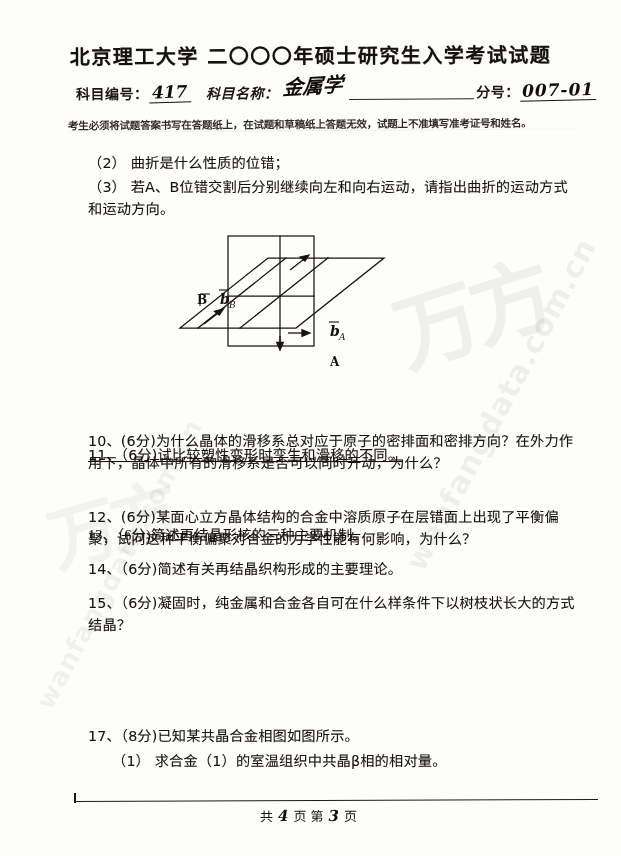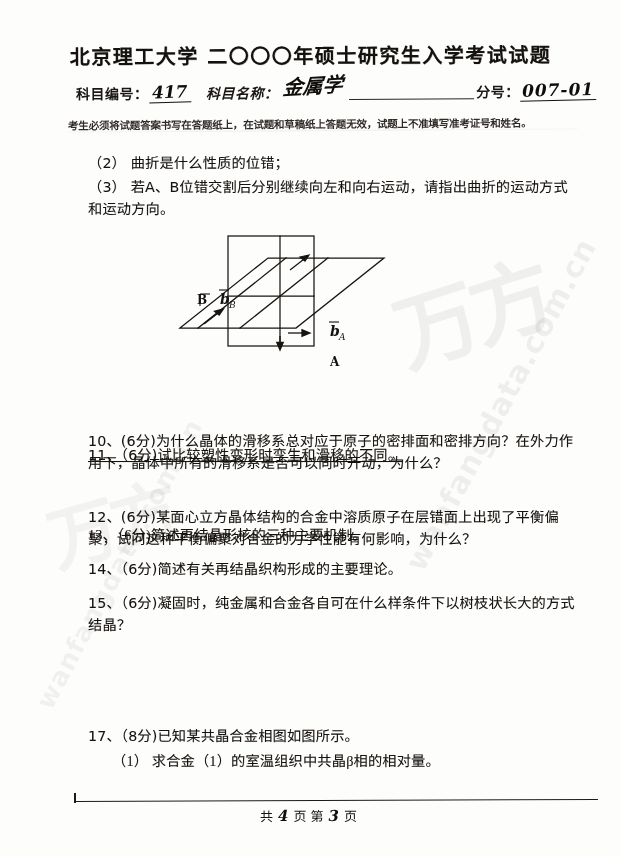--- a/index.html
+++ b/index.html
@@ -290,20 +290,20 @@
     </svg>
   </div>
 
   <div class="para" style="top:398px;margin-top:32px;">10、(6分)为什么晶体的滑移系总对应于原子的密排面和密排方向？在外力作用下，晶体中所有的滑移系是否可以同时开动，为什么？</div>
   <div class="para" style="top:444px;text-decoration:underline;">11、（6分)试比较塑性变形时孪生和滑移的不同。</div>
   <div class="para" style="top:506px;">12、(6分)某面心立方晶体结构的合金中溶质原子在层错面上出现了平衡偏聚，试问这种平衡偏聚对合金的力学性能有何影响，为什么？</div>
   <div class="para" style="top:524px;font-family:Liberation Serif, serif;">13、（6分)简述再结晶形核的三种主要机制。</div>
   <div class="para" style="top:558px;">14、（6分)简述有关再结晶织构形成的主要理论。</div>
   <div class="para" style="top:592px;">15、（6分)凝固时，纯金属和合金各自可在什么样条件下以树枝状长大的方式结晶？</div>
   <div class="para" style="top:716px;margin-top:9px;">17、（8分)已知某共晶合金相图如图所示。</div>
-  <div class="para indent" style="top:750px;font-family:Liberation Serif, serif;">（1） 求合金（1）的室温组织中共晶β相的相对量。</div>
+  <div class="para indent" style="top:750px;">（1） 求合金（1）的室温组织中共晶β相的相对量。</div>
 
   <div class="footer-rule"></div>
   <div class="footer-text">
     <span>共</span><span class="num hand">4</span><span>页</span><span>第</span><span class="num hand">3</span><span>页</span>
   </div>
 
 </div>
 
 </body></html>

